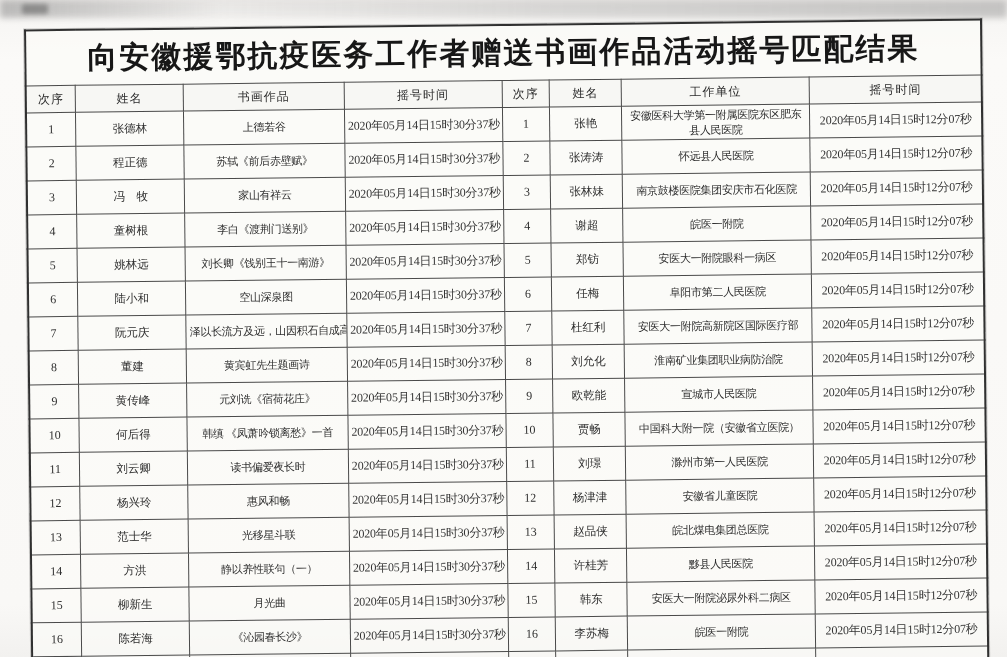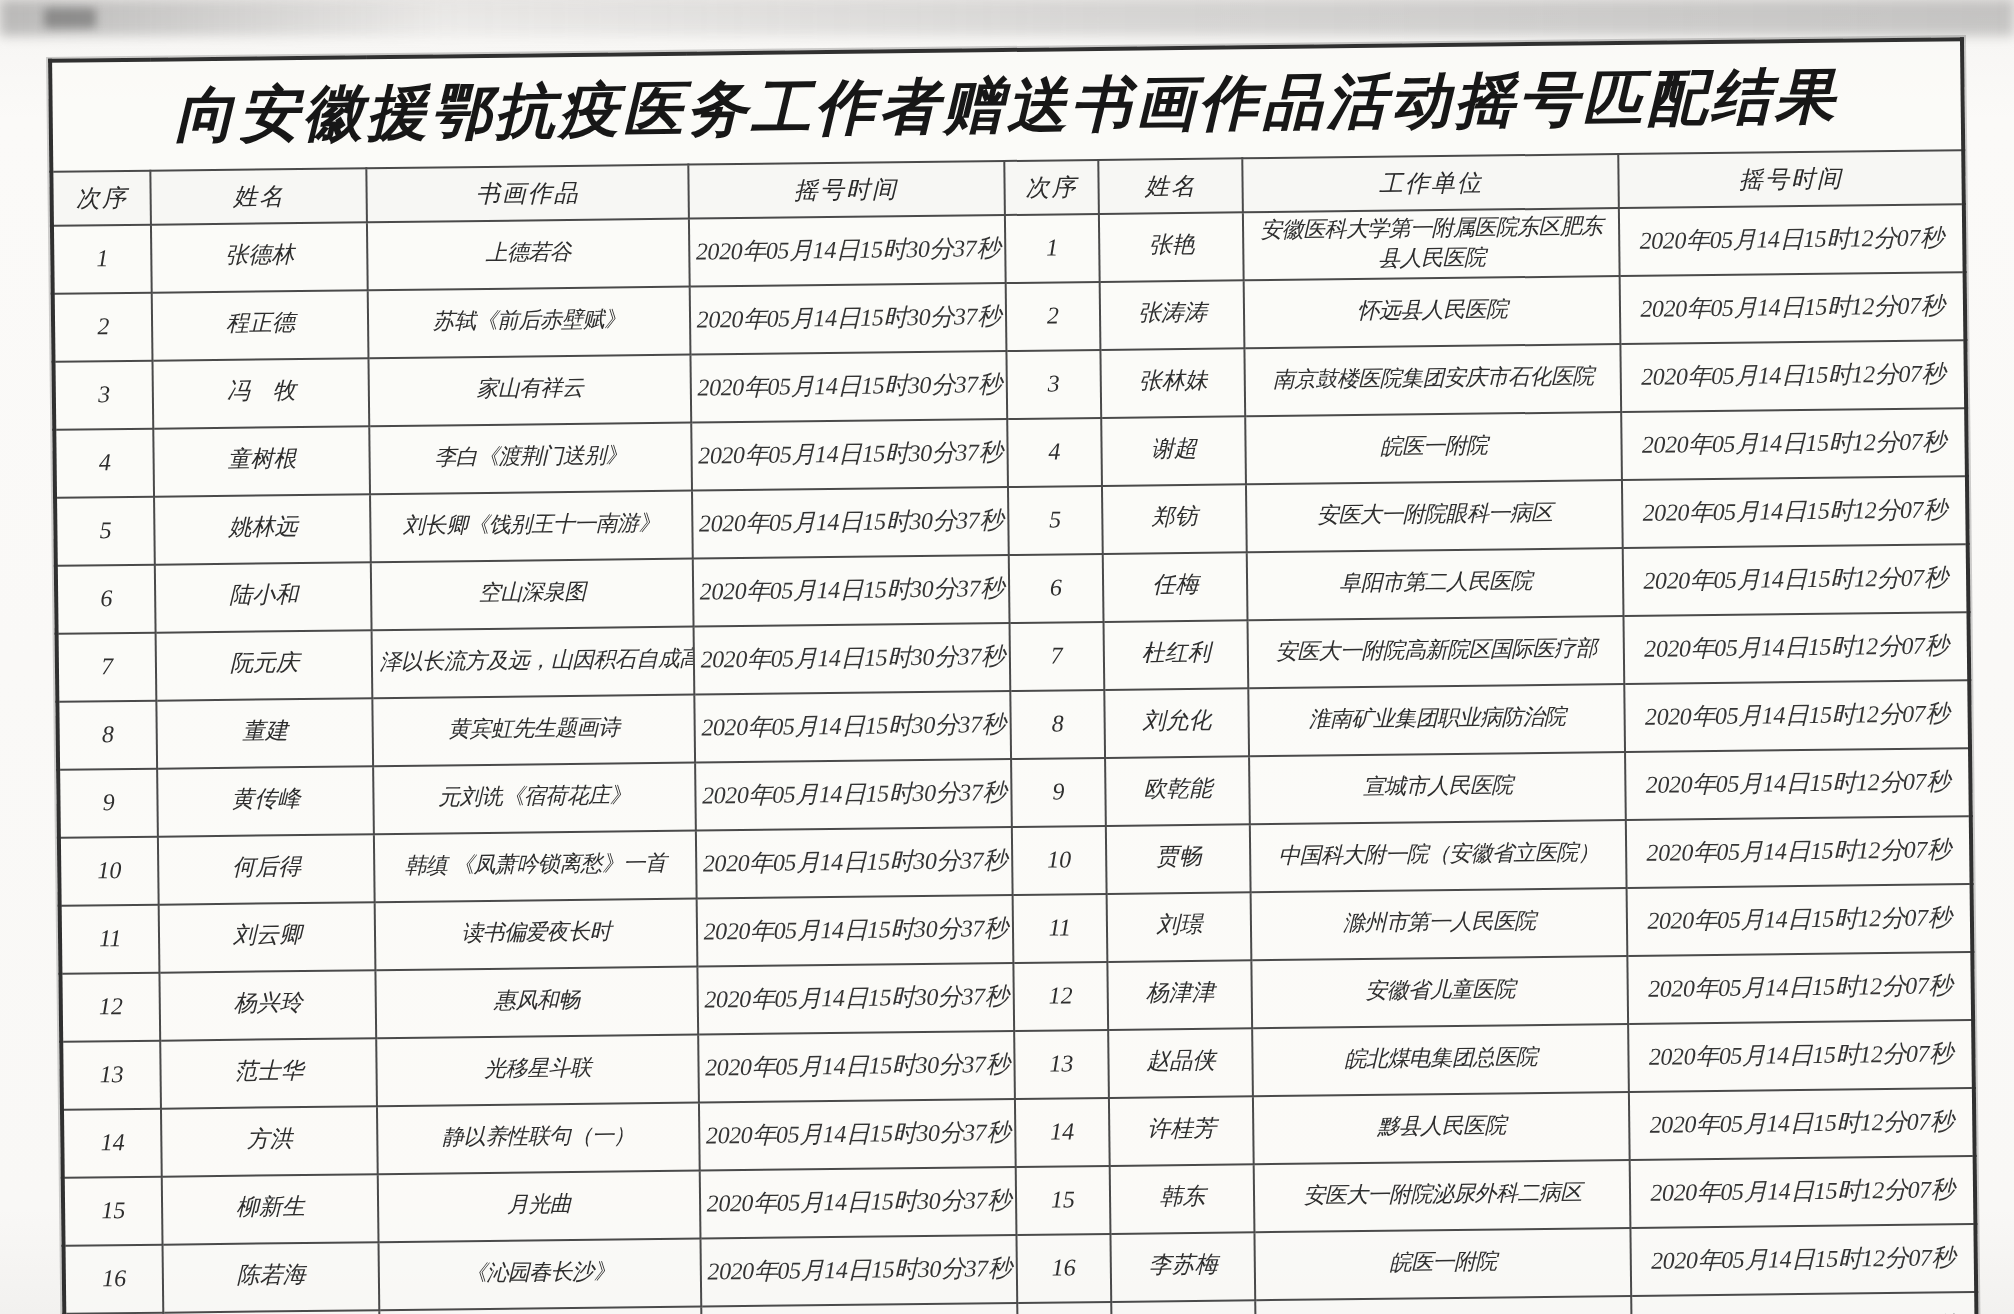--- a/index.html
+++ b/index.html
@@ -4,21 +4,20 @@
 <style>
   html,body{margin:0;padding:0;}
   body{
     width:1007px;height:657px;overflow:hidden;position:relative;
     background:#f3f2f0;
     font-family:"Liberation Serif","DejaVu Serif",serif;
   }
   .scan-page{
     position:absolute;inset:0;
     background:linear-gradient(180deg,#eceae8 0px,#f7f6f4 20px,#fbfaf8 60px,#f9f8f6 92%,#f2f1ef 100%);
-    font-style:italic;
   }
   .scan-top-smudge{
     position:absolute;top:0;left:0;right:0;height:18px;
     background:linear-gradient(90deg,rgba(120,120,120,.45),rgba(190,190,190,.12) 22%,rgba(150,150,150,.28) 55%,rgba(125,125,125,.38) 100%);
     filter:blur(3px);
   }
   .corner-mark{
     position:absolute;top:4px;left:22px;width:26px;height:10px;
     background:rgba(90,90,90,.5);filter:blur(2px);border-radius:2px;
   }

